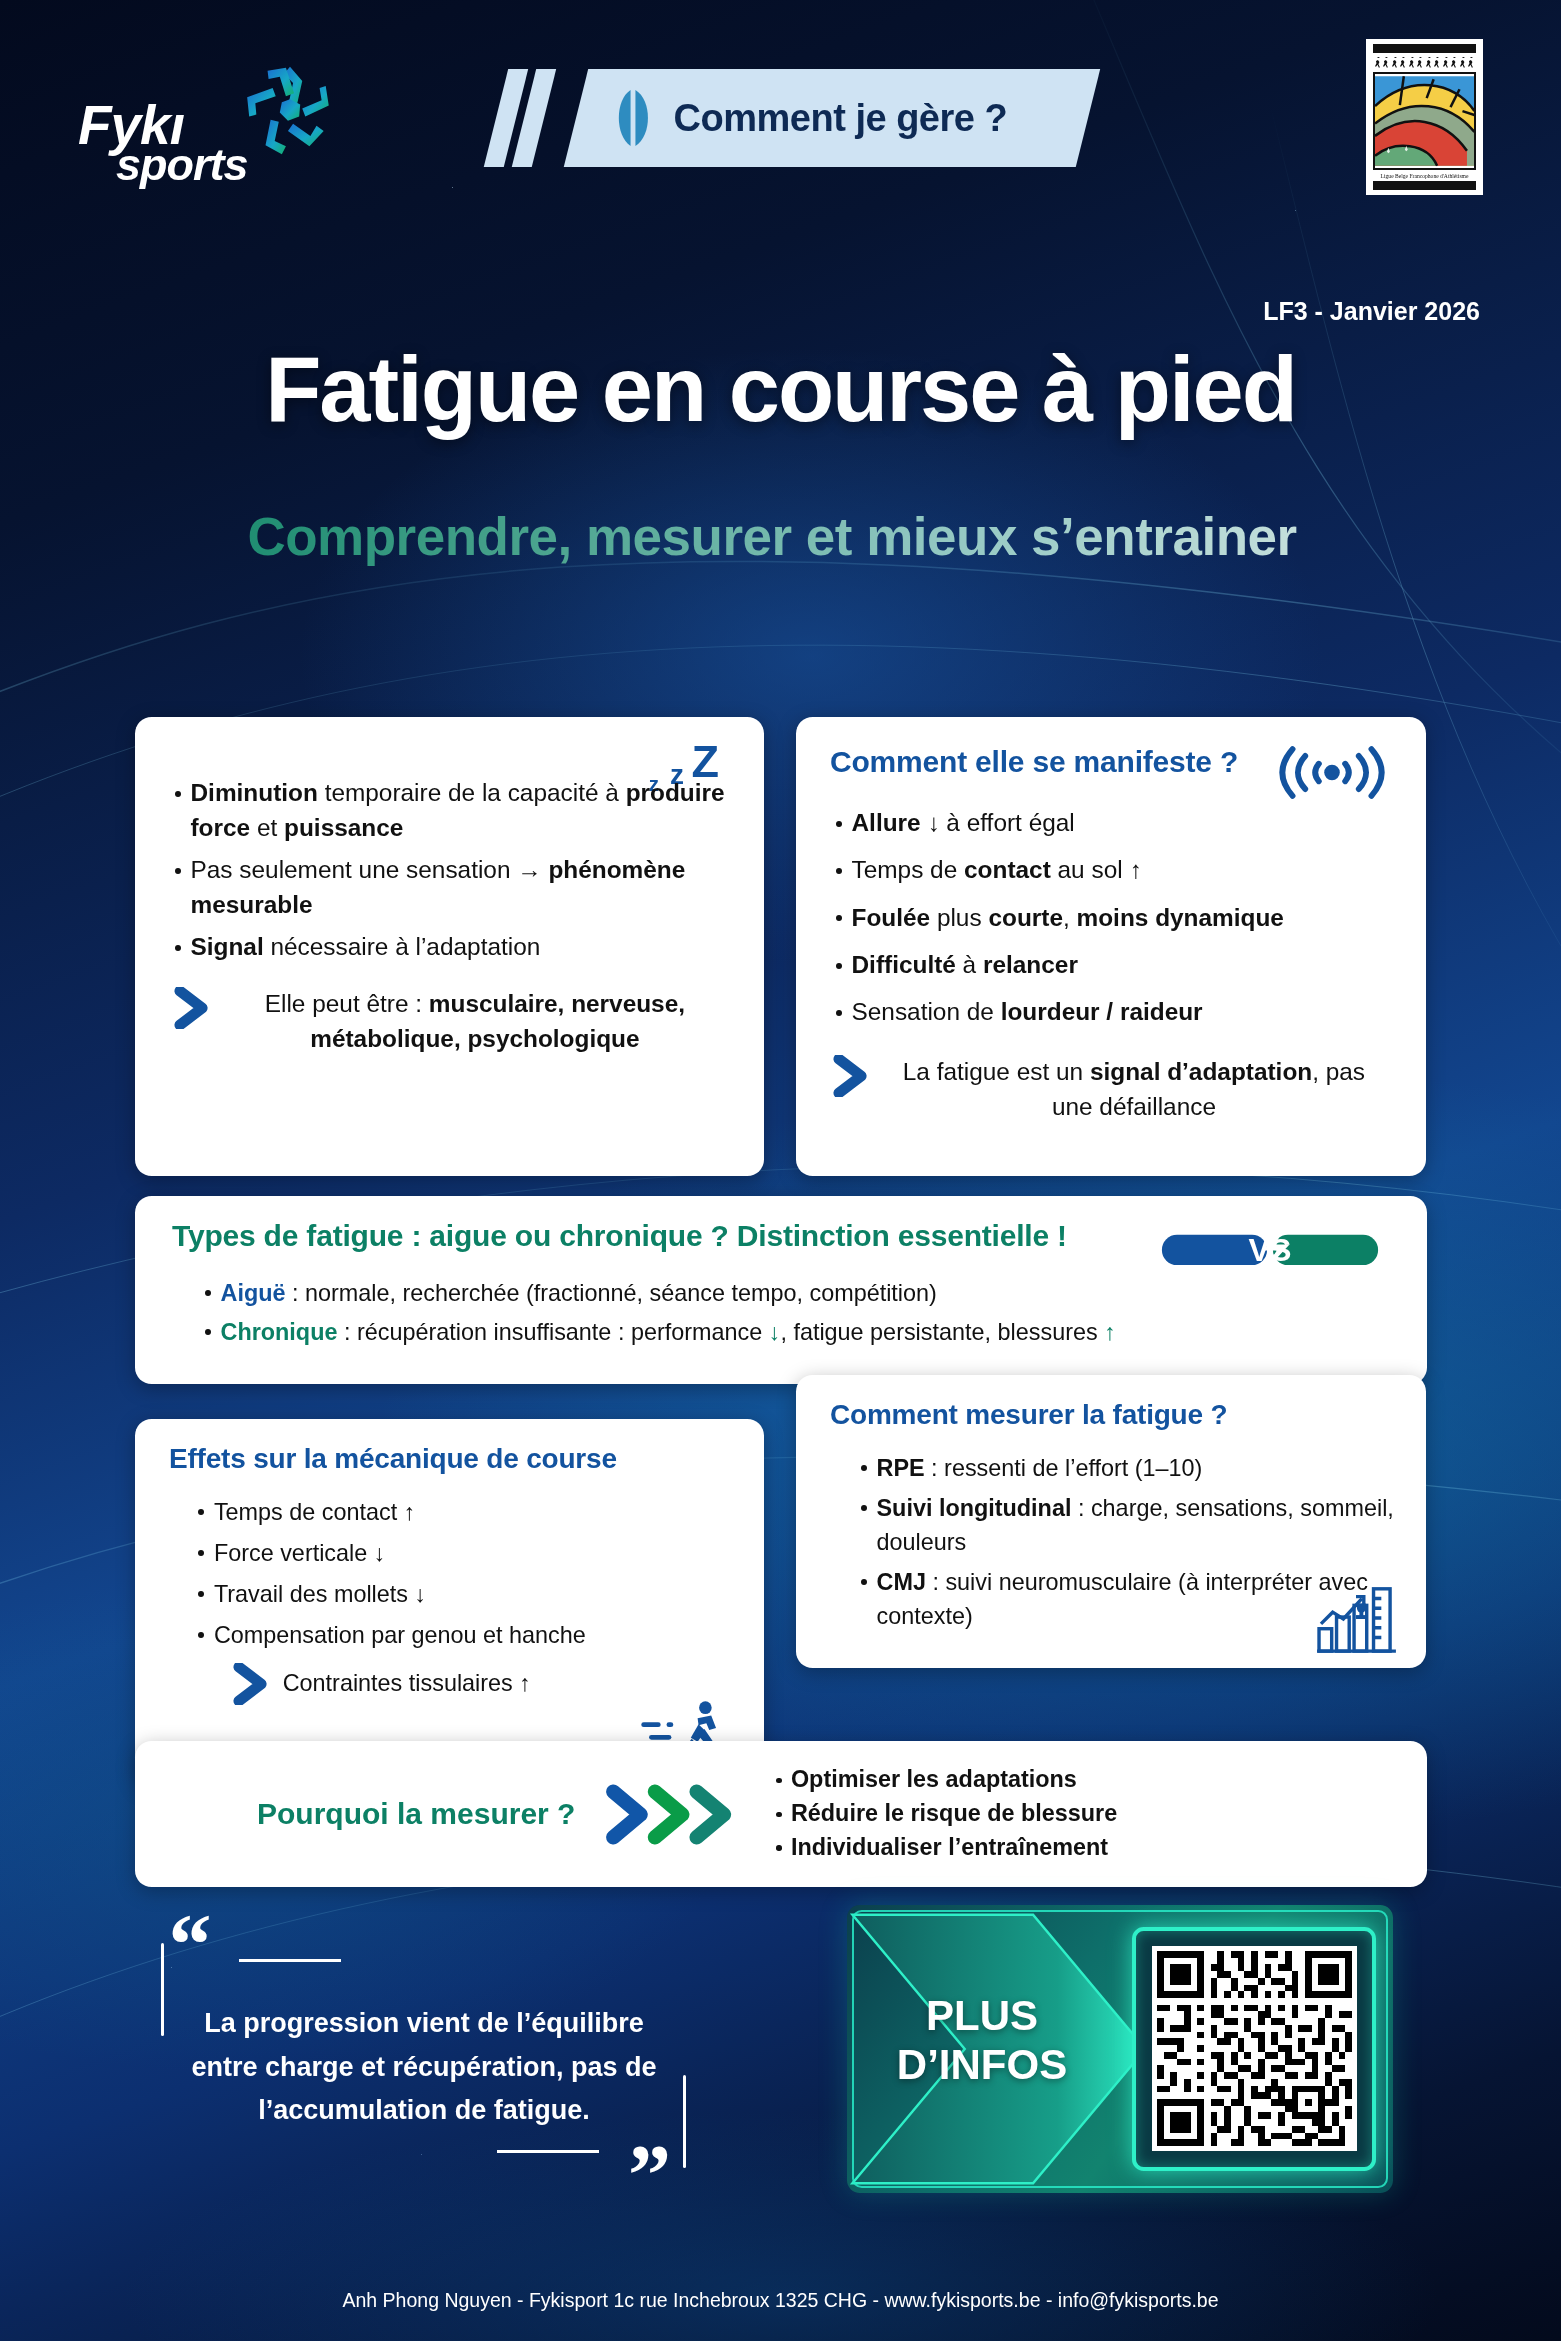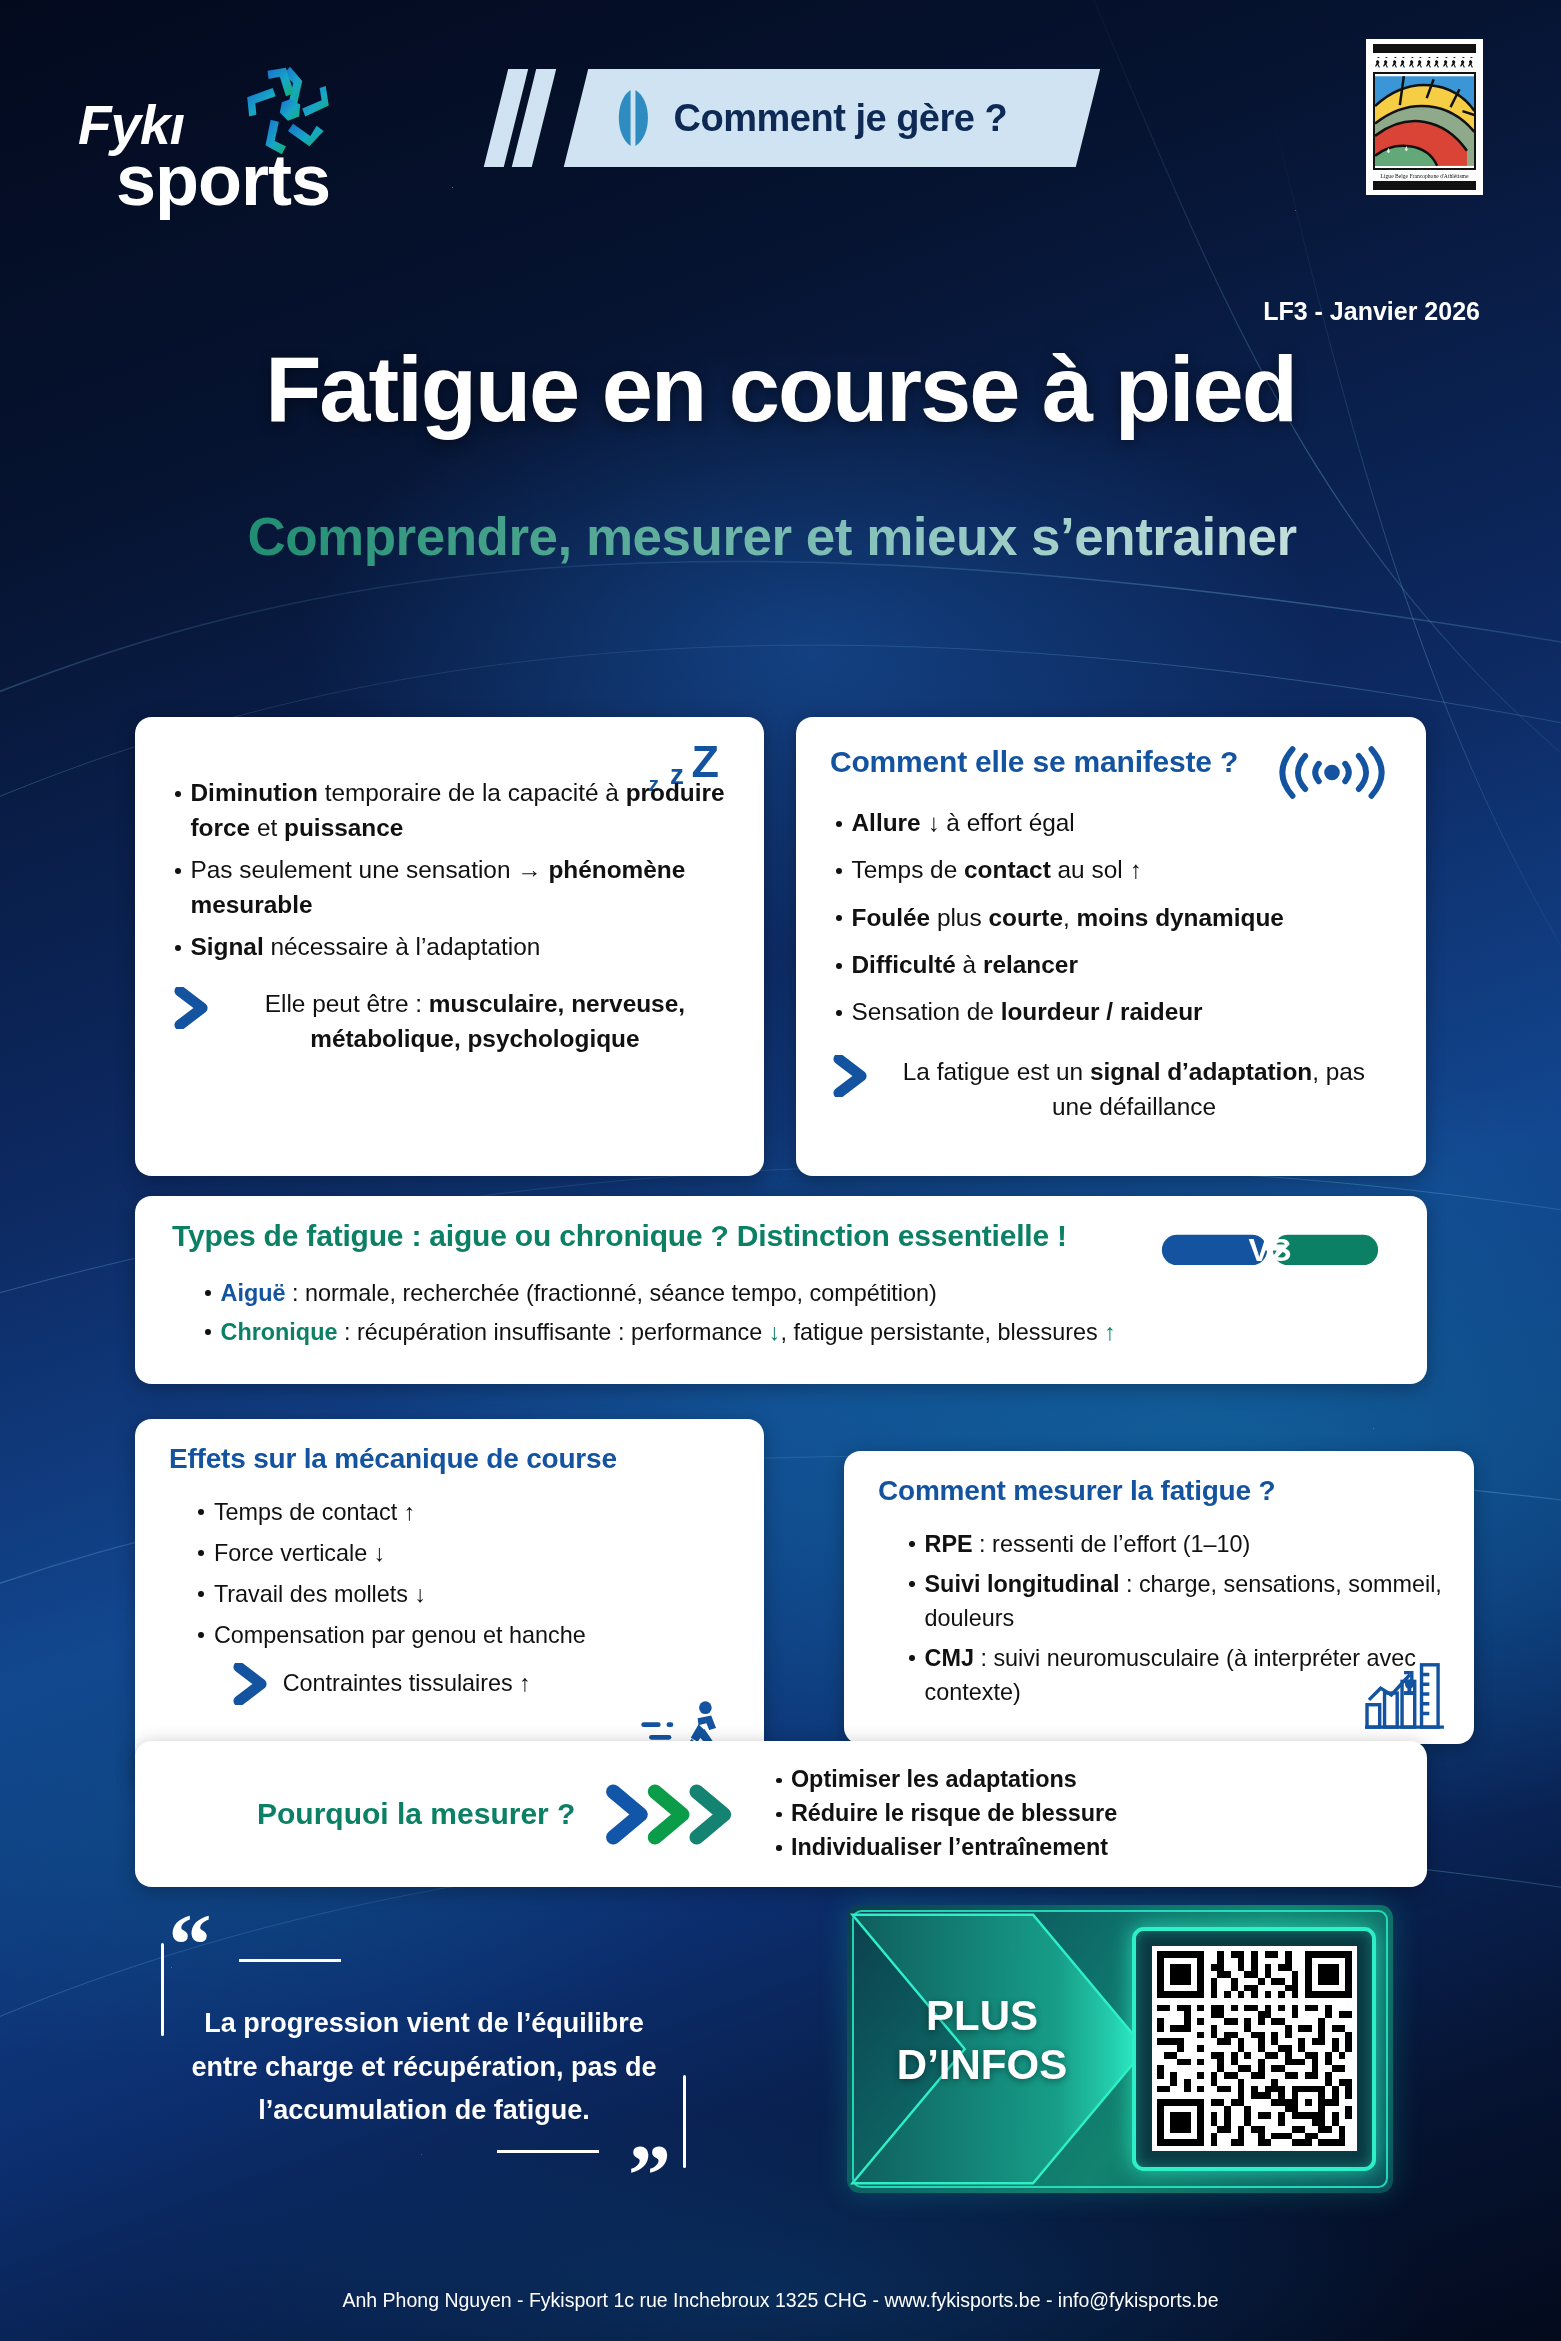--- a/index.html
+++ b/index.html
@@ -54,21 +54,21 @@
   
   .header { position: absolute; top: 0; left: 0; width: 1561px; height: 229px; }
   .logo-wrap { position: absolute; left: 73px; top: 39px; width: 273px; height: 161px; }
   .logo-text1 {
     position:absolute; left:4.9px; top:54px;
     font-size: 55px; font-weight: 700; font-style: italic; color:#fff; letter-spacing:-1px;
     font-family:"Liberation Sans", sans-serif;
   }
   .logo-text2 {
     position:absolute; left:43px; top:100px;
-    font-size: 72px; font-weight: 700; color:#fff; letter-spacing:-1px;
+    font-size: 45px; font-weight: 700; font-style: italic; color:#fff; letter-spacing:-1px;
     font-family:"Liberation Sans", sans-serif;
   }
   .logo-mark { position:absolute; left:166px; top:18.5px; width:102px; height:105px; }
 
   .banner { position:absolute; left:493px; top:69px; width:595px; height:98px; }
   .slash { position:absolute; top:0; height:98px; width:19.5px; background:#cfe3f3; transform: skewX(-14deg); }
   .banner-body {
     position:absolute; left:83px; top:0; width:512px; height:98px;
     background:#cfe3f3; transform: skewX(-14deg);
   }
@@ -172,21 +172,21 @@
   
   #card-mech { left:135px; top:1419px; width:629px; height:366px; padding:24.4px 27px 0 34px; }
   #card-mech .card-title { font-size:28px; }
   #card-mech ul.bullets { margin-top:19.5px; padding-left:23.4px; }
   #card-mech ul.bullets li { font-size:23.4px; line-height:1.5; margin-bottom:5.9px; }
   #card-mech .callout { margin-top:9.8px; padding-left:63px; align-items:center; }
   #card-mech .callout-text { font-size:23.4px; text-align:left; }
   .runner-icon { position:absolute; right:36px; bottom:20.5px; width:88px; height:68px; }
 
   
-  #card-measure { left:796px; top:1451px; width:630px; height:293px; padding:24.4px 29px 0 34px;margin-left:48px; }
+  #card-measure { left:796px; top:1375px; width:630px; height:293px; padding:24.4px 29px 0 34px; }
   #card-measure .card-title { font-size:28px; }
   #card-measure ul.bullets { margin-top:19.5px; padding-left:25px; }
   #card-measure ul.bullets li { font-size:23.4px; line-height:1.46; margin-bottom:5.9px; }
   .chart-icon { position:absolute; right:28px; bottom:12.7px; width:83px; height:73px; }
 
   
   #card-why { left:135px; top:1741px; width:1292px; height:146px; }
   .why-row { display:flex; align-items:center; height:100%; padding:0 34px 0 122px; gap:29px; }
   .why-title { font-size:30px; font-weight:700; color:#0c8065; white-space:nowrap;
                font-family:"Liberation Sans", sans-serif; }

